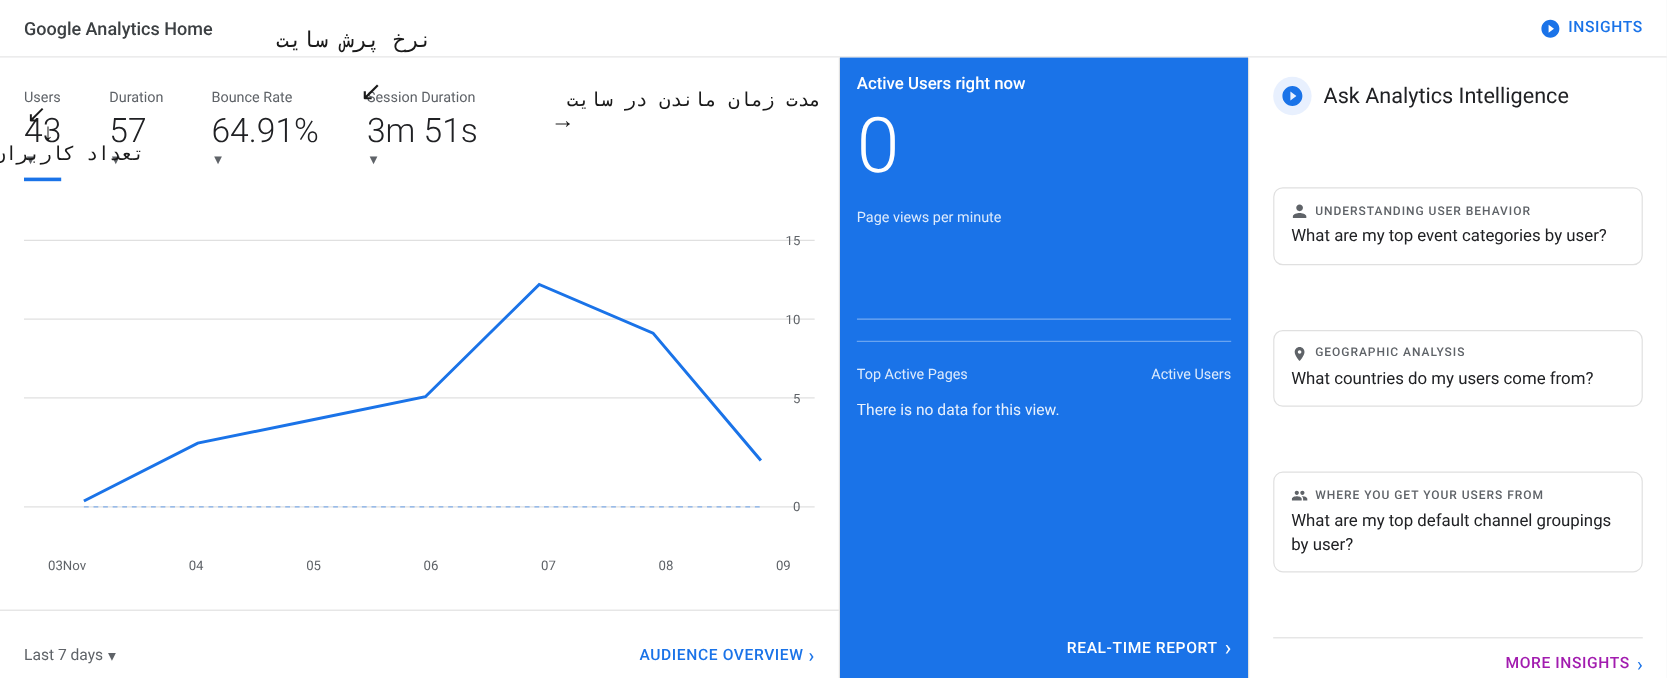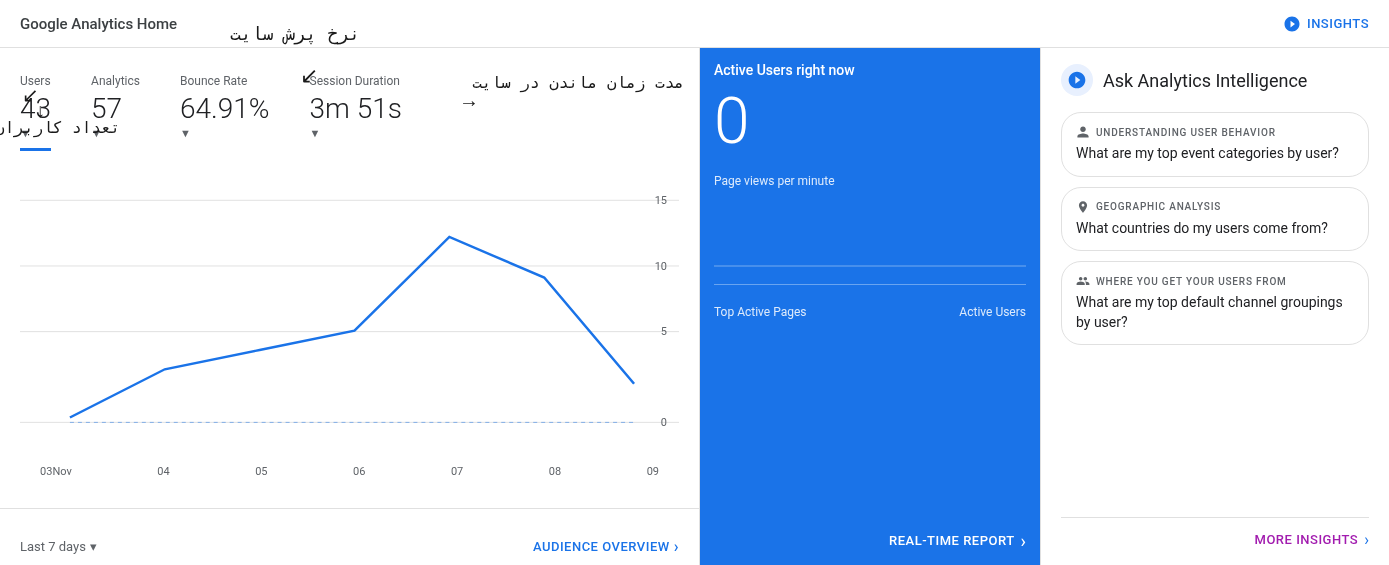--- a/index.html
+++ b/index.html
@@ -229,20 +229,21 @@
     }
 
     
     .right-panel {
       background: #fff;
       flex: 1;
       display: flex;
       flex-direction: column;
       padding: 16px 20px;
       border-left: 1px solid #e0e0e0;
+      gap: 44px;
     }
 
     .ask-header {
       display: flex;
       align-items: center;
       gap: 10px;
       margin-bottom: 16px;
     }
 
     .ask-title {
@@ -256,21 +257,21 @@
       height: 32px;
       border-radius: 50%;
       background: #e8f0fe;
       display: flex;
       align-items: center;
       justify-content: center;
     }
 
     .suggestion-card {
       border: 1px solid #e0e0e0;
-      border-radius: 20px;
+      border-radius: 8px;
       padding: 12px 14px;
       margin-bottom: 10px;
       cursor: pointer;
     }
 
     .suggestion-category {
       display: flex;
       align-items: center;
       gap: 6px;
       font-size: 10px;
@@ -334,21 +335,21 @@
 
       <div style="position:absolute; top:5px; left:300px; font-size:22px; color:#1a1a1a; z-index:10;">↙</div>
 
       <div class="metrics-row">
         <div class="metric-item active-underline">
           <span class="metric-label">Users</span>
           <span class="metric-value">43</span>
           <span class="metric-sub">▼</span>
         </div>
         <div class="metric-item">
-          <span class="metric-label">Analytics</span>
+          <span class="metric-label">Duration</span>
           <span class="metric-value">57</span>
           <span class="metric-sub">▼</span>
         </div>
         <div class="metric-item">
           <span class="metric-label">Bounce Rate</span>
           <span class="metric-value">64.91%</span>
           <span class="metric-sub">▼</span>
         </div>
         <div class="metric-item">
           <span class="metric-label">Session Duration</span>
@@ -436,20 +437,21 @@
       </svg>
     </div>
 
     <hr class="divider-white">
 
     <div class="top-pages-header">
       <span class="top-pages-label">Top Active Pages</span>
       <span class="active-users-col-label">Active Users</span>
     </div>
 
+    <div class="no-data-text">There is no data for this view.</div>
 
     <div class="middle-footer">
       <div style="display:flex;align-items:center;gap:6px;cursor:pointer;">
         <span class="realtime-link">REAL-TIME REPORT</span>
         <span style="color:#fff;font-size:18px;">›</span>
       </div>
     </div>
   </div>
 
   <div class="right-panel">

